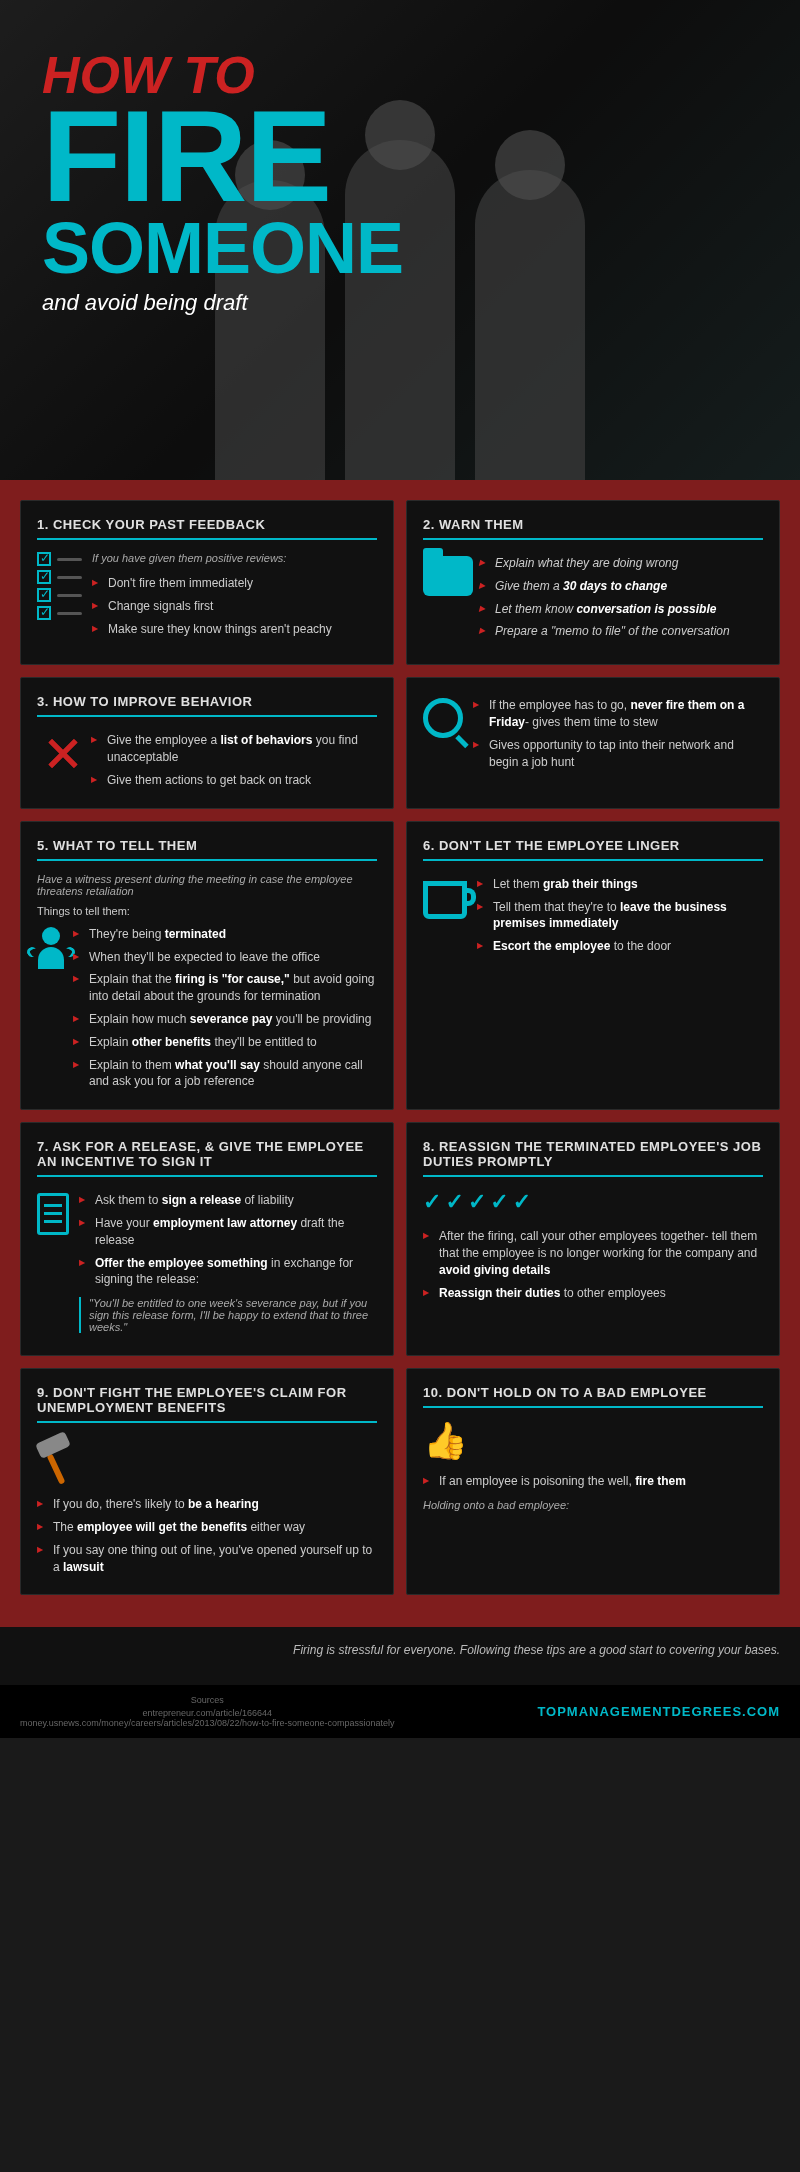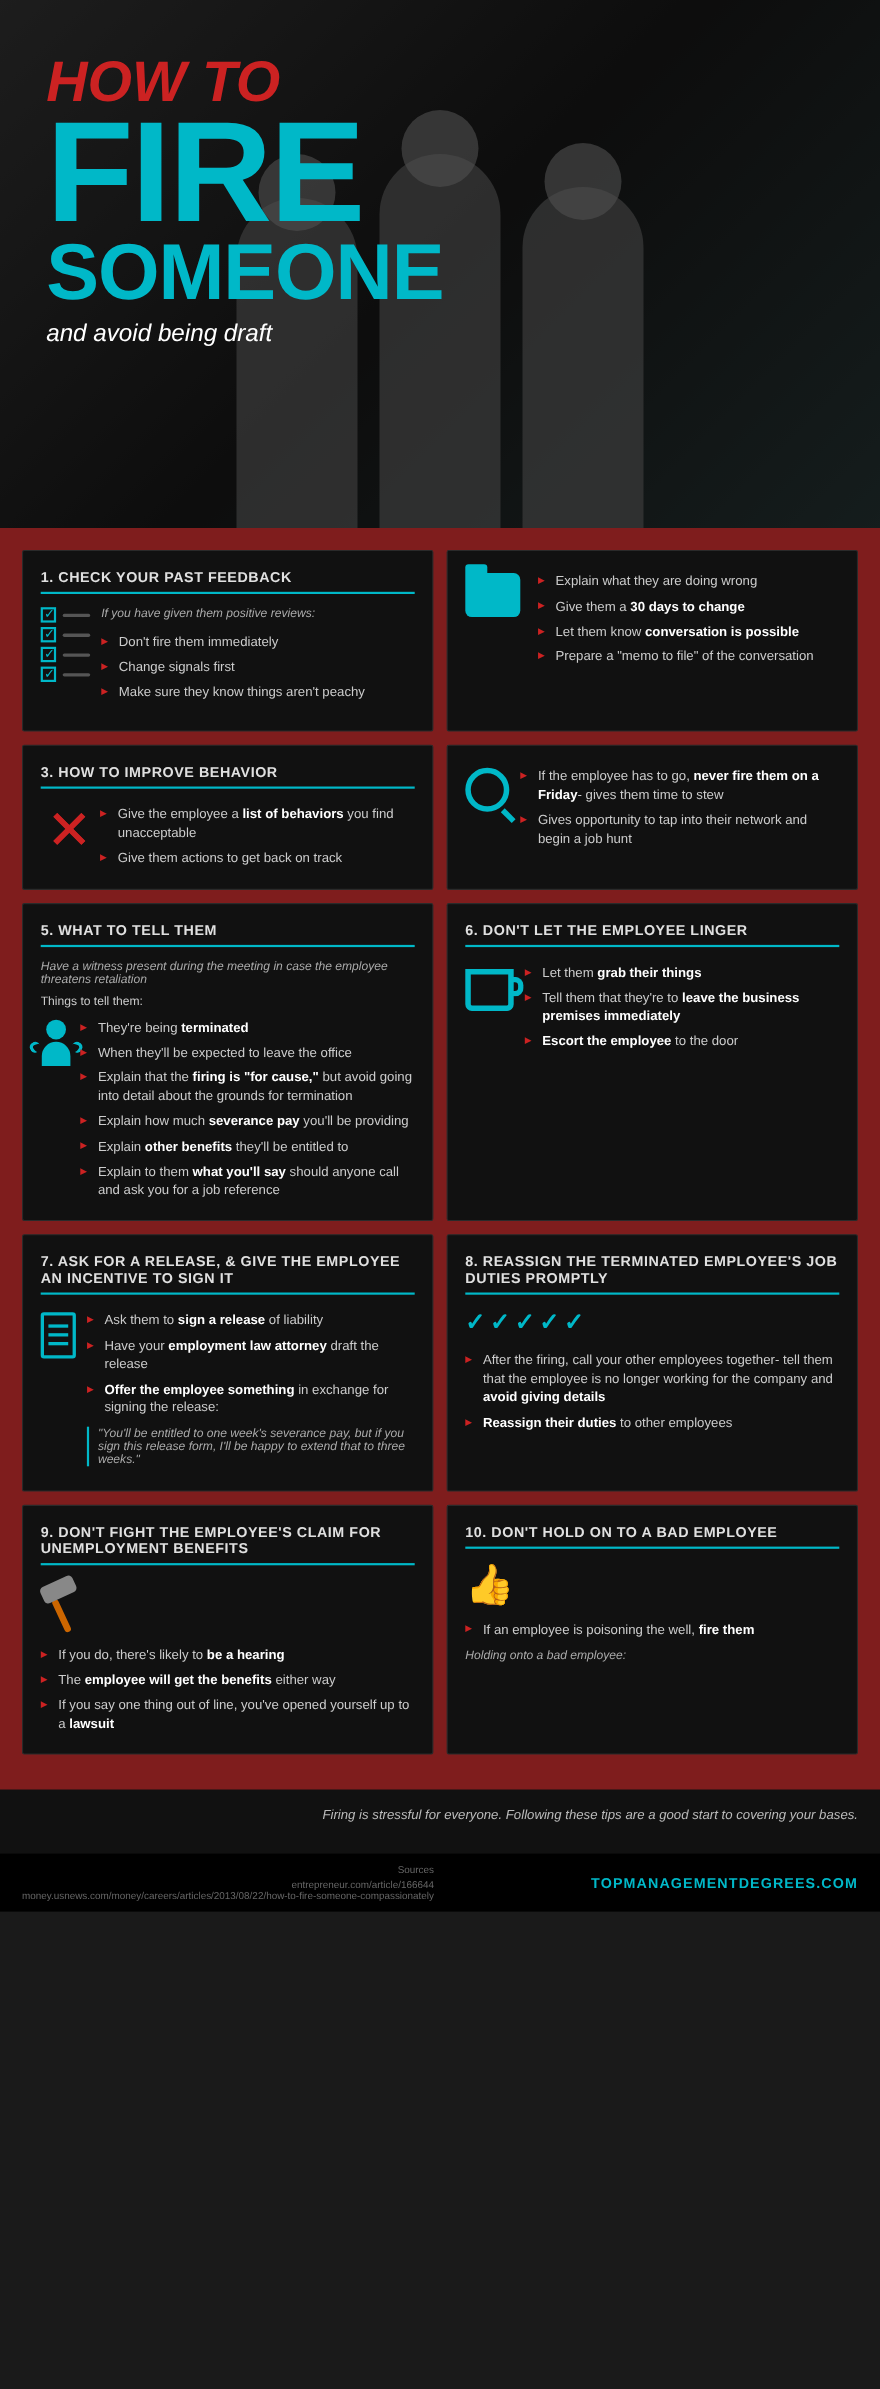--- a/index.html
+++ b/index.html
@@ -244,21 +244,21 @@
     .footer-bottom {
       background: #000;
       padding: 10px 20px;
       display: flex;
       justify-content: space-between;
       align-items: center;
     }
     .footer-sources {
       font-size: 9px;
       color: #666;
-      text-align: right;
+      text-align: center;
     }
     .footer-brand {
       font-size: 13px;
       font-weight: 900;
       color: #fff;
       text-transform: uppercase;
       letter-spacing: 1px;
       text-align: right;
     }
     .footer-brand span {
@@ -345,21 +345,22 @@
           <ul class="bullet-list">
             <li>Don't fire them immediately</li>
             <li>Change signals first</li>
             <li>Make sure they know things aren't peachy</li>
           </ul>
         </div>
       </div>
     </div>
 
     <div class="card">
-      <div style="display:flex; gap:16px;">
+      <div class="card-title">2. WARN THEM</div>
+      <div style="display:flex; gap:6px;font-style:italic;">
         <div class="icon-folder" style="flex-shrink:0; margin-top:4px;"></div>
         <ul class="bullet-list">
           <li>Explain what they are doing wrong</li>
           <li><span>Give them a <strong>30 days to change</strong></span></li>
           <li><span>Let them know <strong>conversation is possible</strong></span></li>
           <li>Prepare a "memo to file" of the conversation</li>
         </ul>
       </div>
     </div>
   </div>

